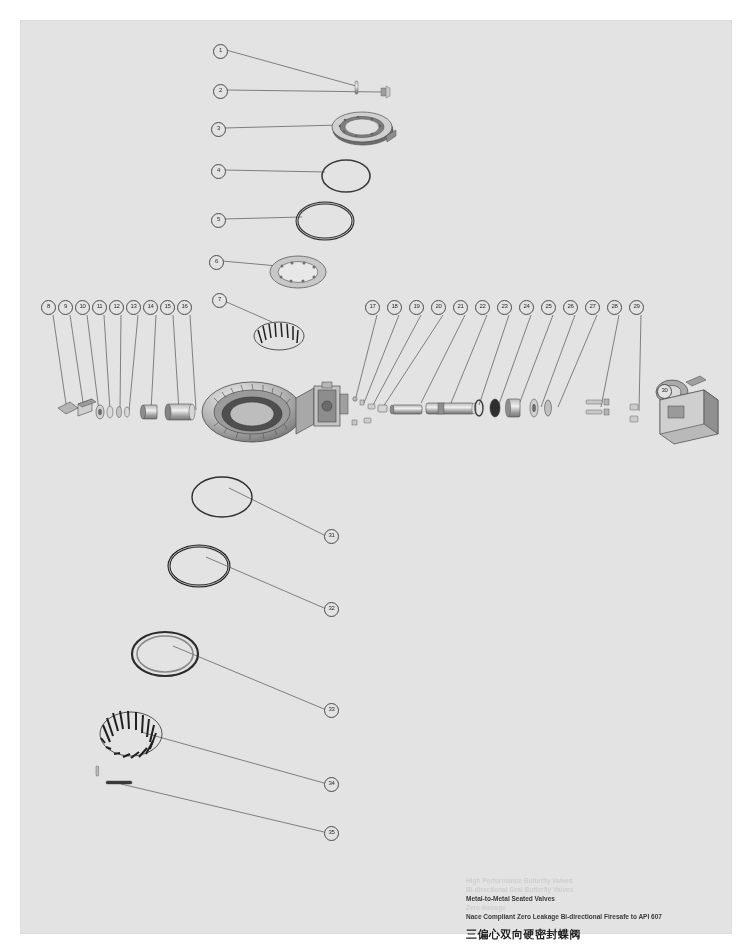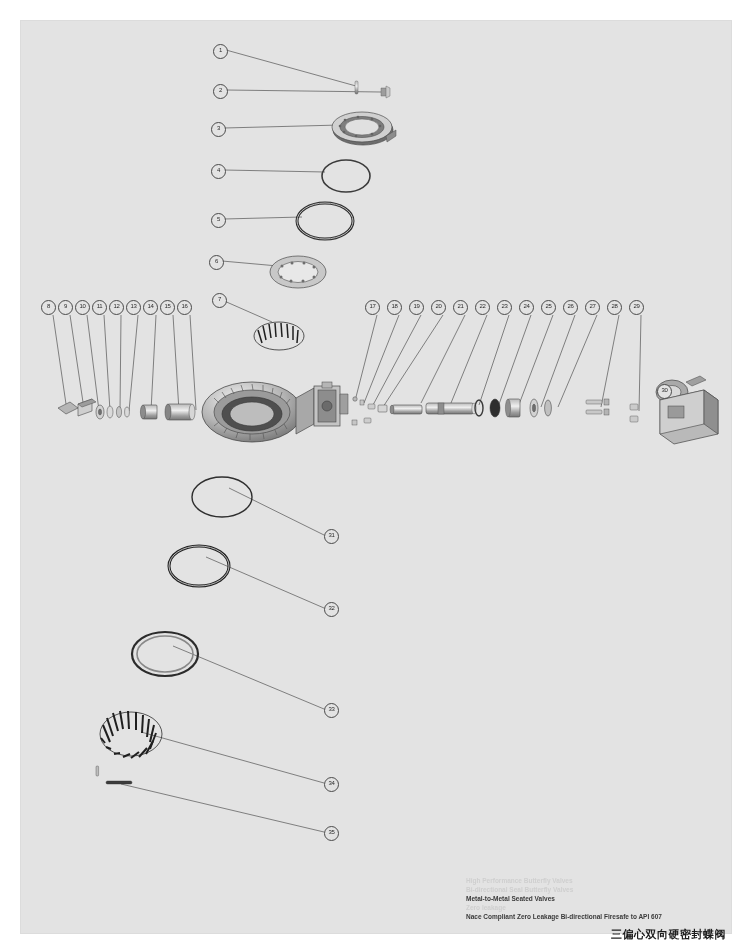--- a/index.html
+++ b/index.html
@@ -19,21 +19,21 @@
     font-size:6px;line-height:11px;text-align:center;color:#2b2b2b;
     font-family:"Liberation Sans",sans-serif;
     letter-spacing:-0.3px;
   }
   .txt-block{
     position:absolute;left:466px;top:876px;width:260px;
     font-family:"Liberation Sans",sans-serif;
   }
   .t-line{font-size:6.5px;line-height:9px;font-weight:bold;color:#cfcfcf;}
   .t-line.on{color:#3a3a3a;}
-  .t-cn{font-size:11px;font-weight:bold;color:#1d1d1d;margin-top:6px;letter-spacing:0.5px;text-align:right;}
+  .t-cn{font-size:11px;font-weight:bold;color:#1d1d1d;margin-top:6px;letter-spacing:0.5px;}
 </style>
 </head>
 <body>
 
 <div id="sheet">
   <div id="plate"></div>
 
   <svg class="svg-layer" viewBox="0 0 750 952">
     <defs>
       <linearGradient id="metalV" x1="0" y1="0" x2="1" y2="0">

